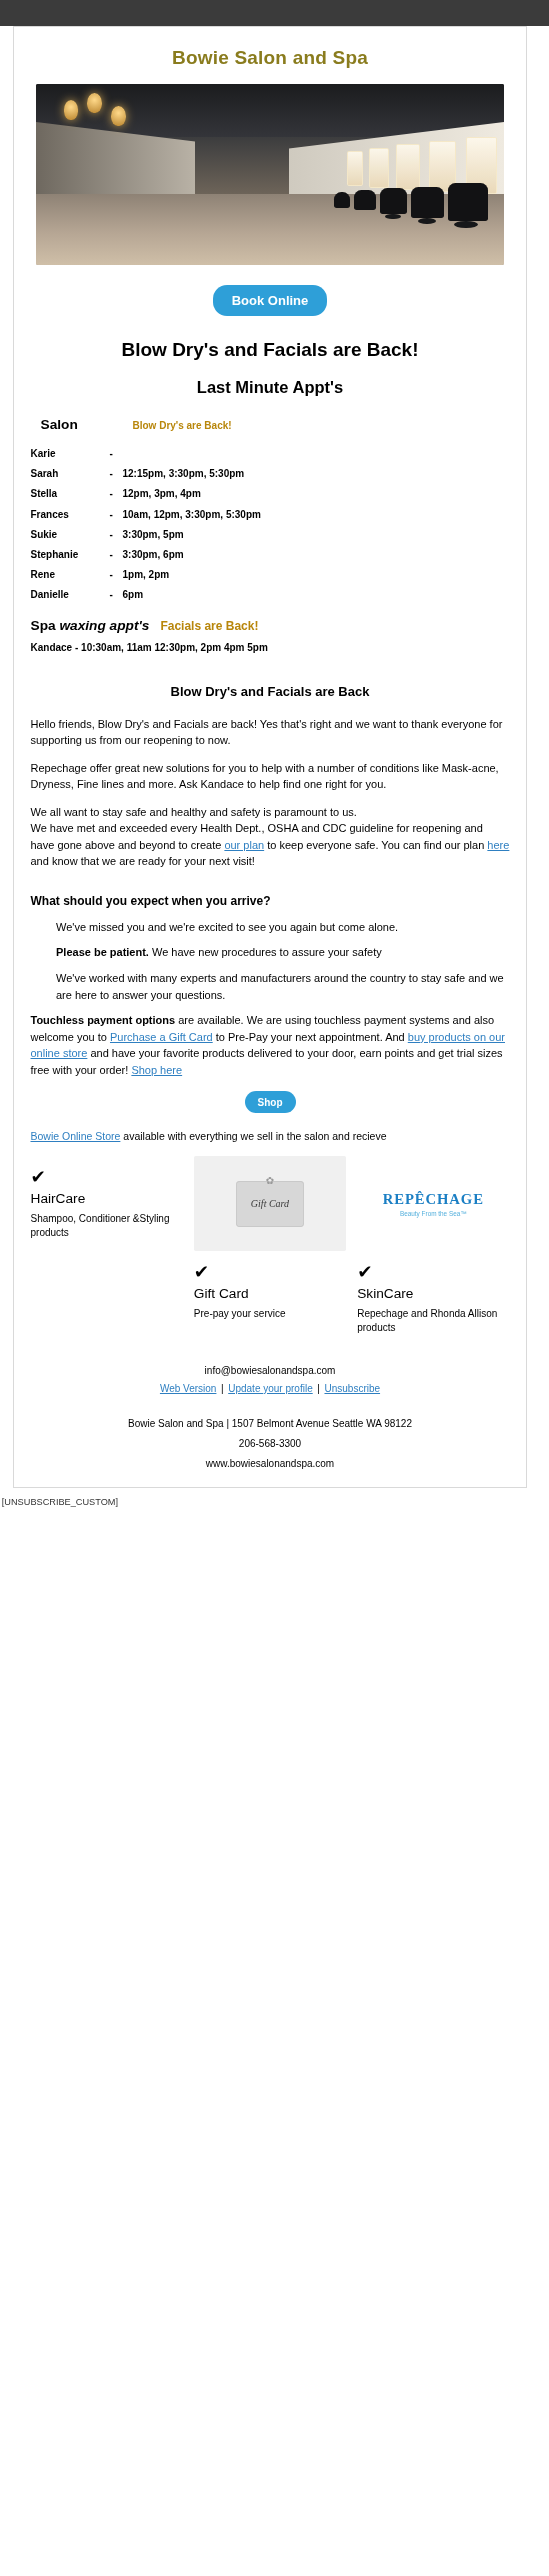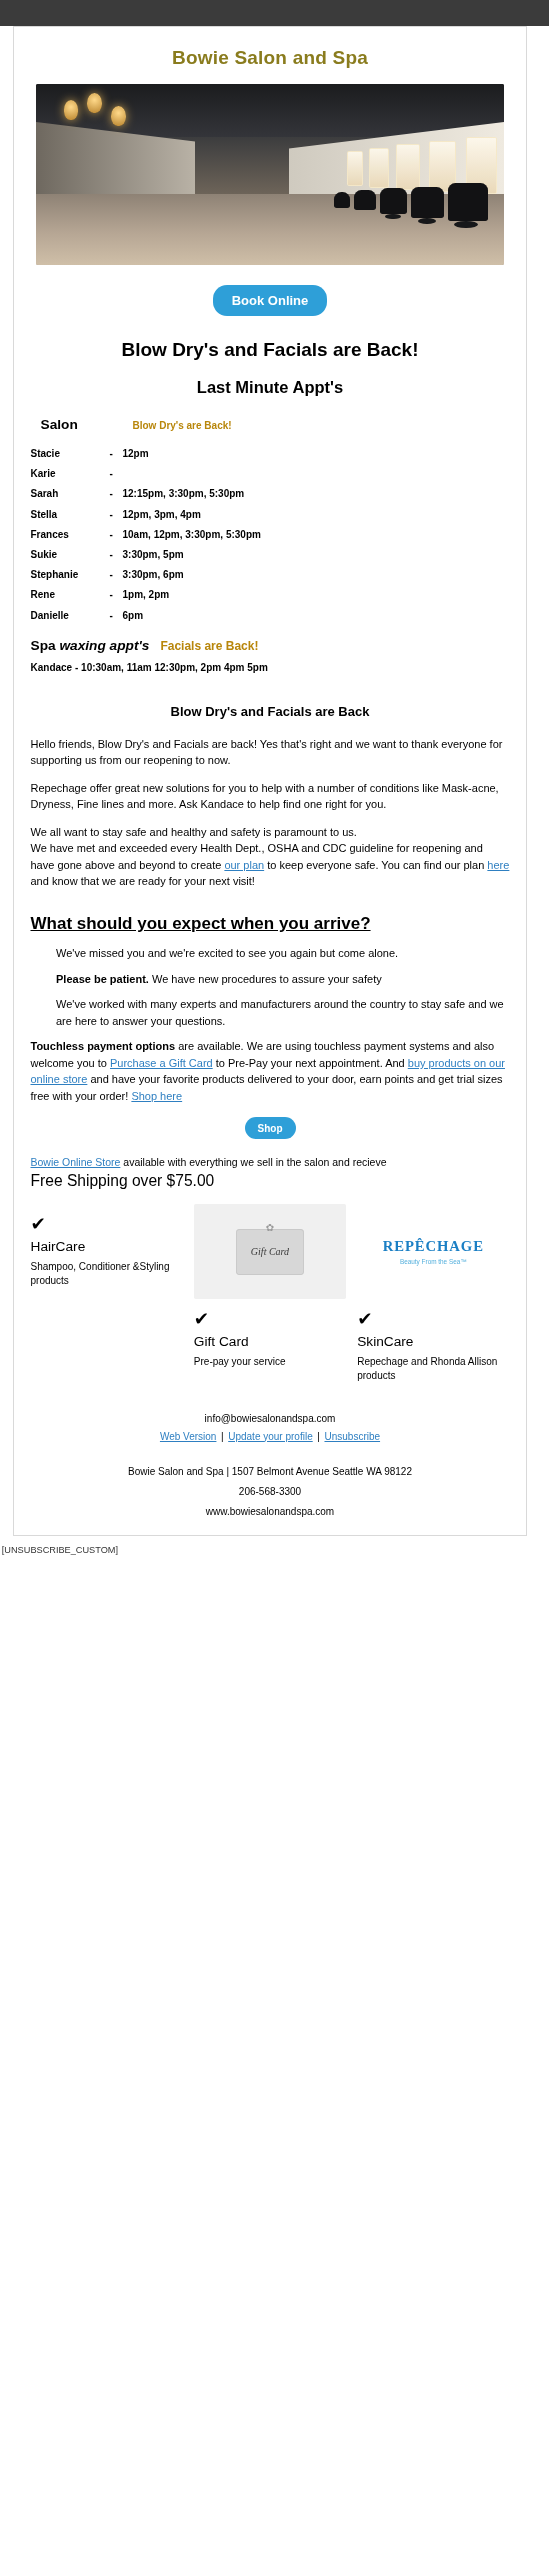--- a/index.html
+++ b/index.html
@@ -141,21 +141,21 @@
   .sched-sub .lbl em { font-style: italic; }
   .sched-sub .hl2 { color:#b8860b; font-size:12px; }
   .sched-last { font-size: 10px; font-weight:bold; margin-top: 9.2px; }
   .body-copy { padding: 0 16.5px; font-size: 11px; line-height: 1.5; }
   .body-copy p { margin: 0 0 11px 0; }
   .center-bold {
     text-align:center; font-weight:bold; font-size: 13px; margin: 31px 0 16.5px 0;
   }
   a { color:#2e7fc1; text-decoration: underline; }
   h3.expect {
-    font-size: 17px; font-weight:bold; margin: 24px 16.5px 11px 16.5px; text-decoration: underline;
+    font-size: 12px; font-weight:bold; margin: 24px 16.5px 11px 16.5px;
   }
   .indent { padding-left: 42px; padding-right: 16.5px; font-size: 11px; line-height:1.5; }
   .indent p { margin: 0 0 9.2px 0; }
   .touchless { padding: 0 16.5px; font-size: 11px; line-height:1.5; margin-top: 5.5px;}
   .shop-row { text-align:center; padding: 13px 0 11px 0; }
   .store-line { padding: 5.5px 16.5px 0 16.5px; font-size: 10.5px; }
   .freeship { padding: 3.7px 16.5px 0 16.5px; font-size: 15.6px; }
   .cards {
     display:flex; gap: 11px; padding: 14.7px 16.5px 0 16.5px;
   }
@@ -236,25 +236,20 @@
 
     <div class="schedule">
       <div class="sched-head">
         <span class="salon">Salon</span>
         <span class="hl">Blow Dry's are Back!</span>
       </div>
 
       <table class="sched">
         <tbody>
           <tr>
-            <td class="name">Stacie</td>
-            <td class="dash">-</td>
-            <td class="times">12pm</td>
-          </tr>
-          <tr>
             <td class="name">Karie</td>
             <td class="dash">-</td>
             <td class="times"></td>
           </tr>
           <tr>
             <td class="name">Sarah</td>
             <td class="dash">-</td>
             <td class="times">12:15pm, 3:30pm, 5:30pm</td>
           </tr>
           <tr>
@@ -320,21 +315,20 @@
       <b>Touchless payment options</b><span> are available. We are using touchless payment systems and also welcome you to </span><a href="#">Purchase a Gift Card</a><span> to Pre-Pay your next appointment. And </span><a href="#">buy products on our online store</a><span> and have your favorite products delivered to your door, earn points and get trial sizes free with your order! </span><a href="#">Shop here</a>
     </div>
 
     <div class="shop-row">
       <button class="btn small">Shop</button>
     </div>
 
     <div class="store-line">
       <a href="#">Bowie Online Store</a><span> available with everything we sell in the salon and recieve</span>
     </div>
-    <div class="freeship">Free Shipping over $75.00</div>
 
     <div class="cards">
 
       <div class="card">
         <div class="check">✔</div>
         <h4>HairCare</h4>
         <div class="desc">Shampoo, Conditioner  &amp;Styling products</div>
       </div>
 
       <div class="card">

